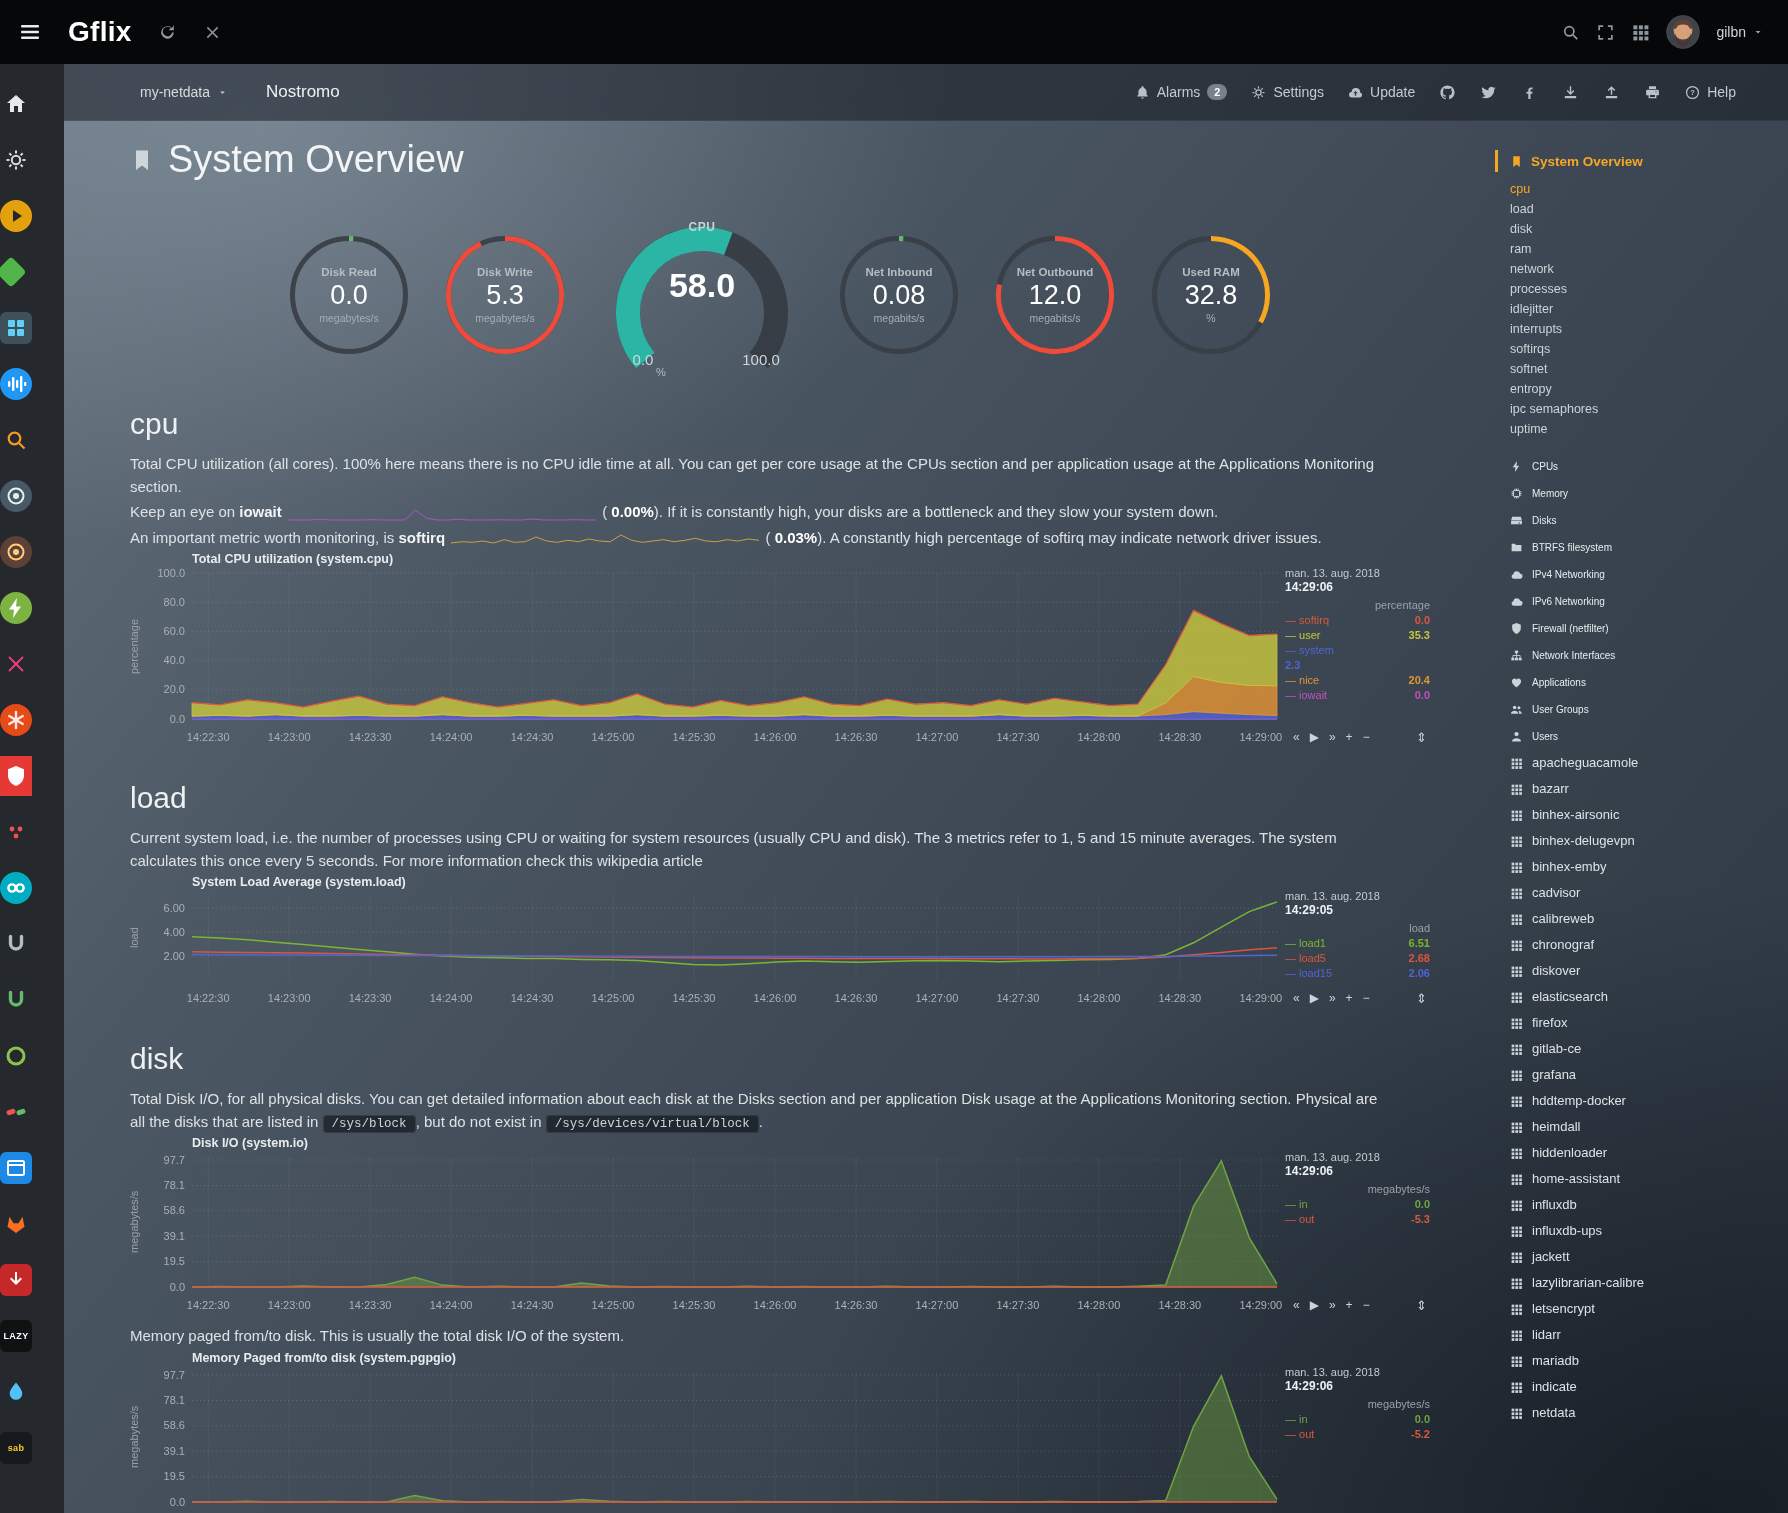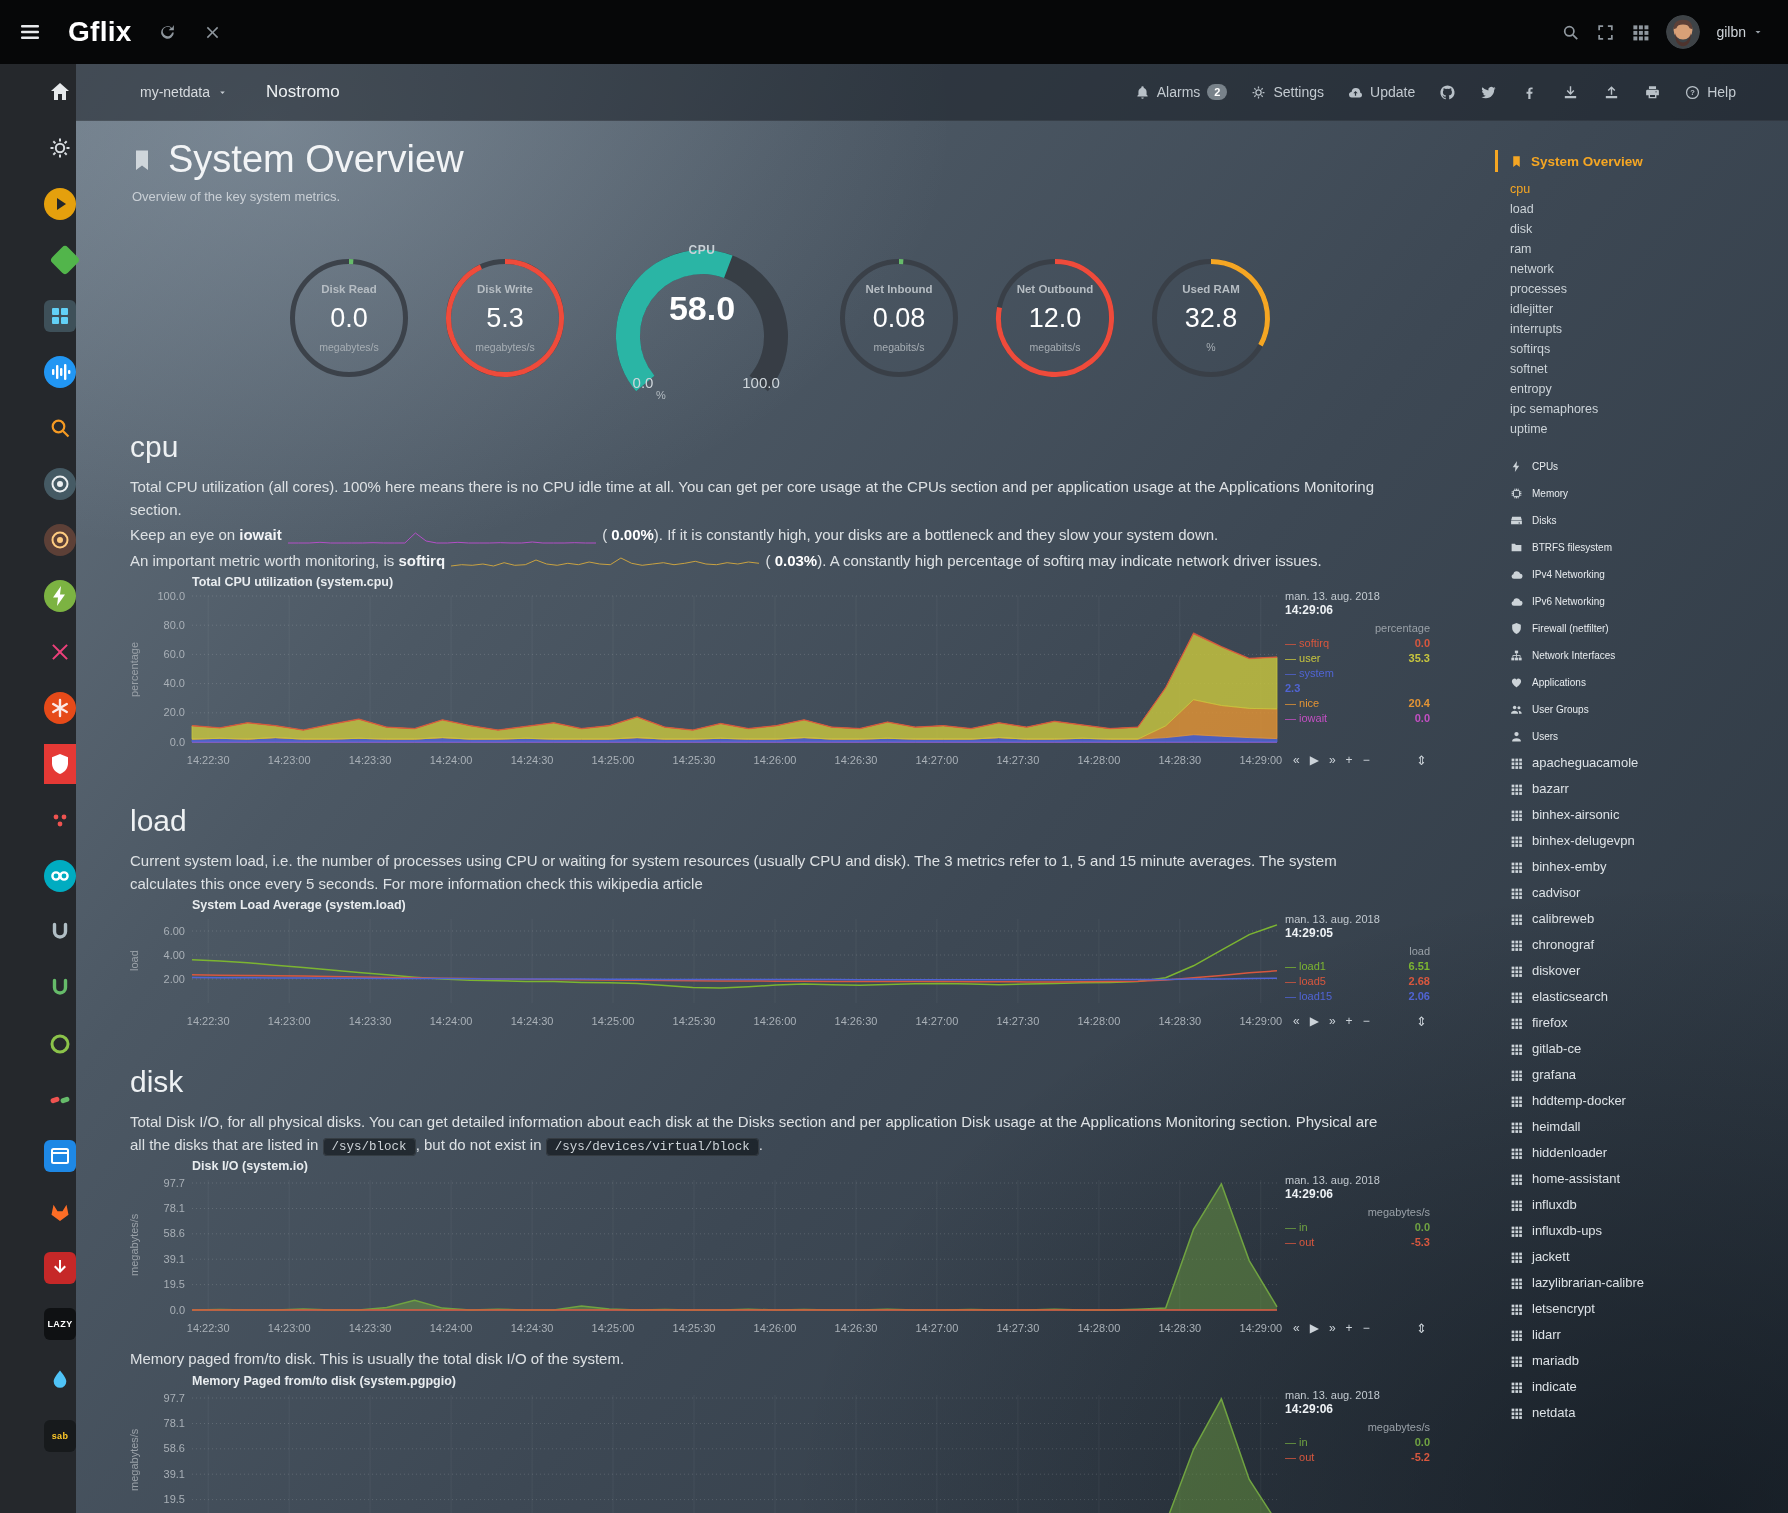--- a/index.html
+++ b/index.html
@@ -16,21 +16,21 @@
   .topbar{position:absolute;top:0;left:0;right:0;height:64px;background:#060708;display:flex;align-items:center;z-index:40;}
   .tb-left{display:flex;align-items:center;gap:26px;padding-left:18px;}
   .tb-burger{width:24px;height:24px;color:#e8eaec;cursor:pointer;}
   .tb-title{color:#ffffff;font-size:28px;font-weight:bold;letter-spacing:.3px;}
   .tb-ic{width:19px;height:19px;color:#8f979e;cursor:pointer;}
   .tb-right{margin-left:auto;display:flex;align-items:center;gap:16px;padding-right:24px;color:#9aa2a9;}
   .avatar{width:34px;height:34px;border-radius:50%;overflow:hidden;display:inline-flex;}
   .tb-user{color:#cfd4d9;font-size:14px;display:flex;align-items:center;gap:6px;cursor:pointer;}
 
   
-  .sidebar{position:absolute;top:64px;left:0;width:76px;bottom:0;background:#25282c;display:flex;flex-direction:column;align-items:flex-end;padding-top:8px;z-index:30;}
+  .sidebar{position:absolute;top:64px;left:0;width:64px;bottom:0;background:#25282c;display:flex;flex-direction:column;align-items:flex-start;padding-top:20px;z-index:30;}
   .app{height:40px;margin-bottom:16px;display:flex;align-items:center;justify-content:center;cursor:pointer;}
   .app.active{background:#e53935;}
   .tile{width:32px;height:32px;display:flex;align-items:center;justify-content:center;border-radius:7px;position:relative;}
   .tile.circle{border-radius:50%;}
   .tile.rsquare{border-radius:6px;}
   .tile.diamond{width:22px;height:22px;border-radius:4px;transform:rotate(45deg);}
   .app-ic{width:24px;height:24px;}
   .tile-text{font-size:9px;font-weight:bold;letter-spacing:.4px;}
 
   
@@ -54,21 +54,21 @@
 
   
   .pg-head{display:flex;align-items:center;gap:14px;}
   .toc-bm, .pg-bm{width:24px;height:30px;color:#cfd6db;}
   .pg-title{font-size:38px;color:#f2f4f6;font-weight:400;}
   .pg-sub{font-size:13px;color:#c9cfd5;margin:8px 0 0 2px;}
 
   
   .gauges{display:flex;align-items:center;justify-content:center;gap:28px;margin-top:32px;width:1300px;}
   .gauge-sm{position:relative;width:128px;height:128px;cursor:pointer;}
-  .g-txt{position:absolute;inset:0;display:flex;flex-direction:column;align-items:center;justify-content:center;gap:7px;}
+  .g-txt{position:absolute;inset:0;display:flex;flex-direction:column;align-items:center;justify-content:center;gap:1px;}
   .g-title{font-size:11.5px;font-weight:bold;color:#b6bdc3;}
   .g-val{font-size:27px;color:#ffffff;margin-top:1px;}
   .g-unit{font-size:10.5px;color:#a7aeb4;}
   .gauge-cpu{position:relative;width:210px;height:164px;cursor:pointer;}
   .gc-t{fill:#c9d1d7;font-size:12px;font-weight:bold;letter-spacing:.5px;}
   .gc-v{fill:#ffffff;font-size:34px;font-weight:bold;}
   .gc-m{fill:#cfd6db;font-size:15px;}
   .gc-u{fill:#b4bcc2;font-size:11px;}
 
   
@@ -528,21 +528,20 @@
     <div class="content">
 
       <div class="pg-head">
         <span class="ic pg-bm">
             <svg viewBox="0 0 24 24" width="100%" height="100%" aria-hidden="true">
               <path fill="currentColor" d="M6 2.5h12V22l-6-4.4L6 22z"></path>
             </svg>
           </span>
         <span class="pg-title">System Overview</span>
       </div>
-      <div class="pg-sub">Overview of the key system metrics.</div>
 
       <div class="gauges" id="gauges">
           <div class="gauge-sm"><svg width="128" height="128" viewBox="0 0 128 128">
               <circle cx="64" cy="64" r="56.5" fill="none" stroke="rgba(56,62,69,0.92)" stroke-width="5"></circle>
               <path d="M 64.00 7.50 A 56.5 56.5 0 0 1 68.26 7.66" fill="none" stroke="#66bb6a" stroke-width="5"></path>
             </svg><div class="g-txt">
               <div class="g-title">Disk Read</div>
               <div class="g-val">0.0</div>
               <div class="g-unit">megabytes/s</div>
             </div></div>

